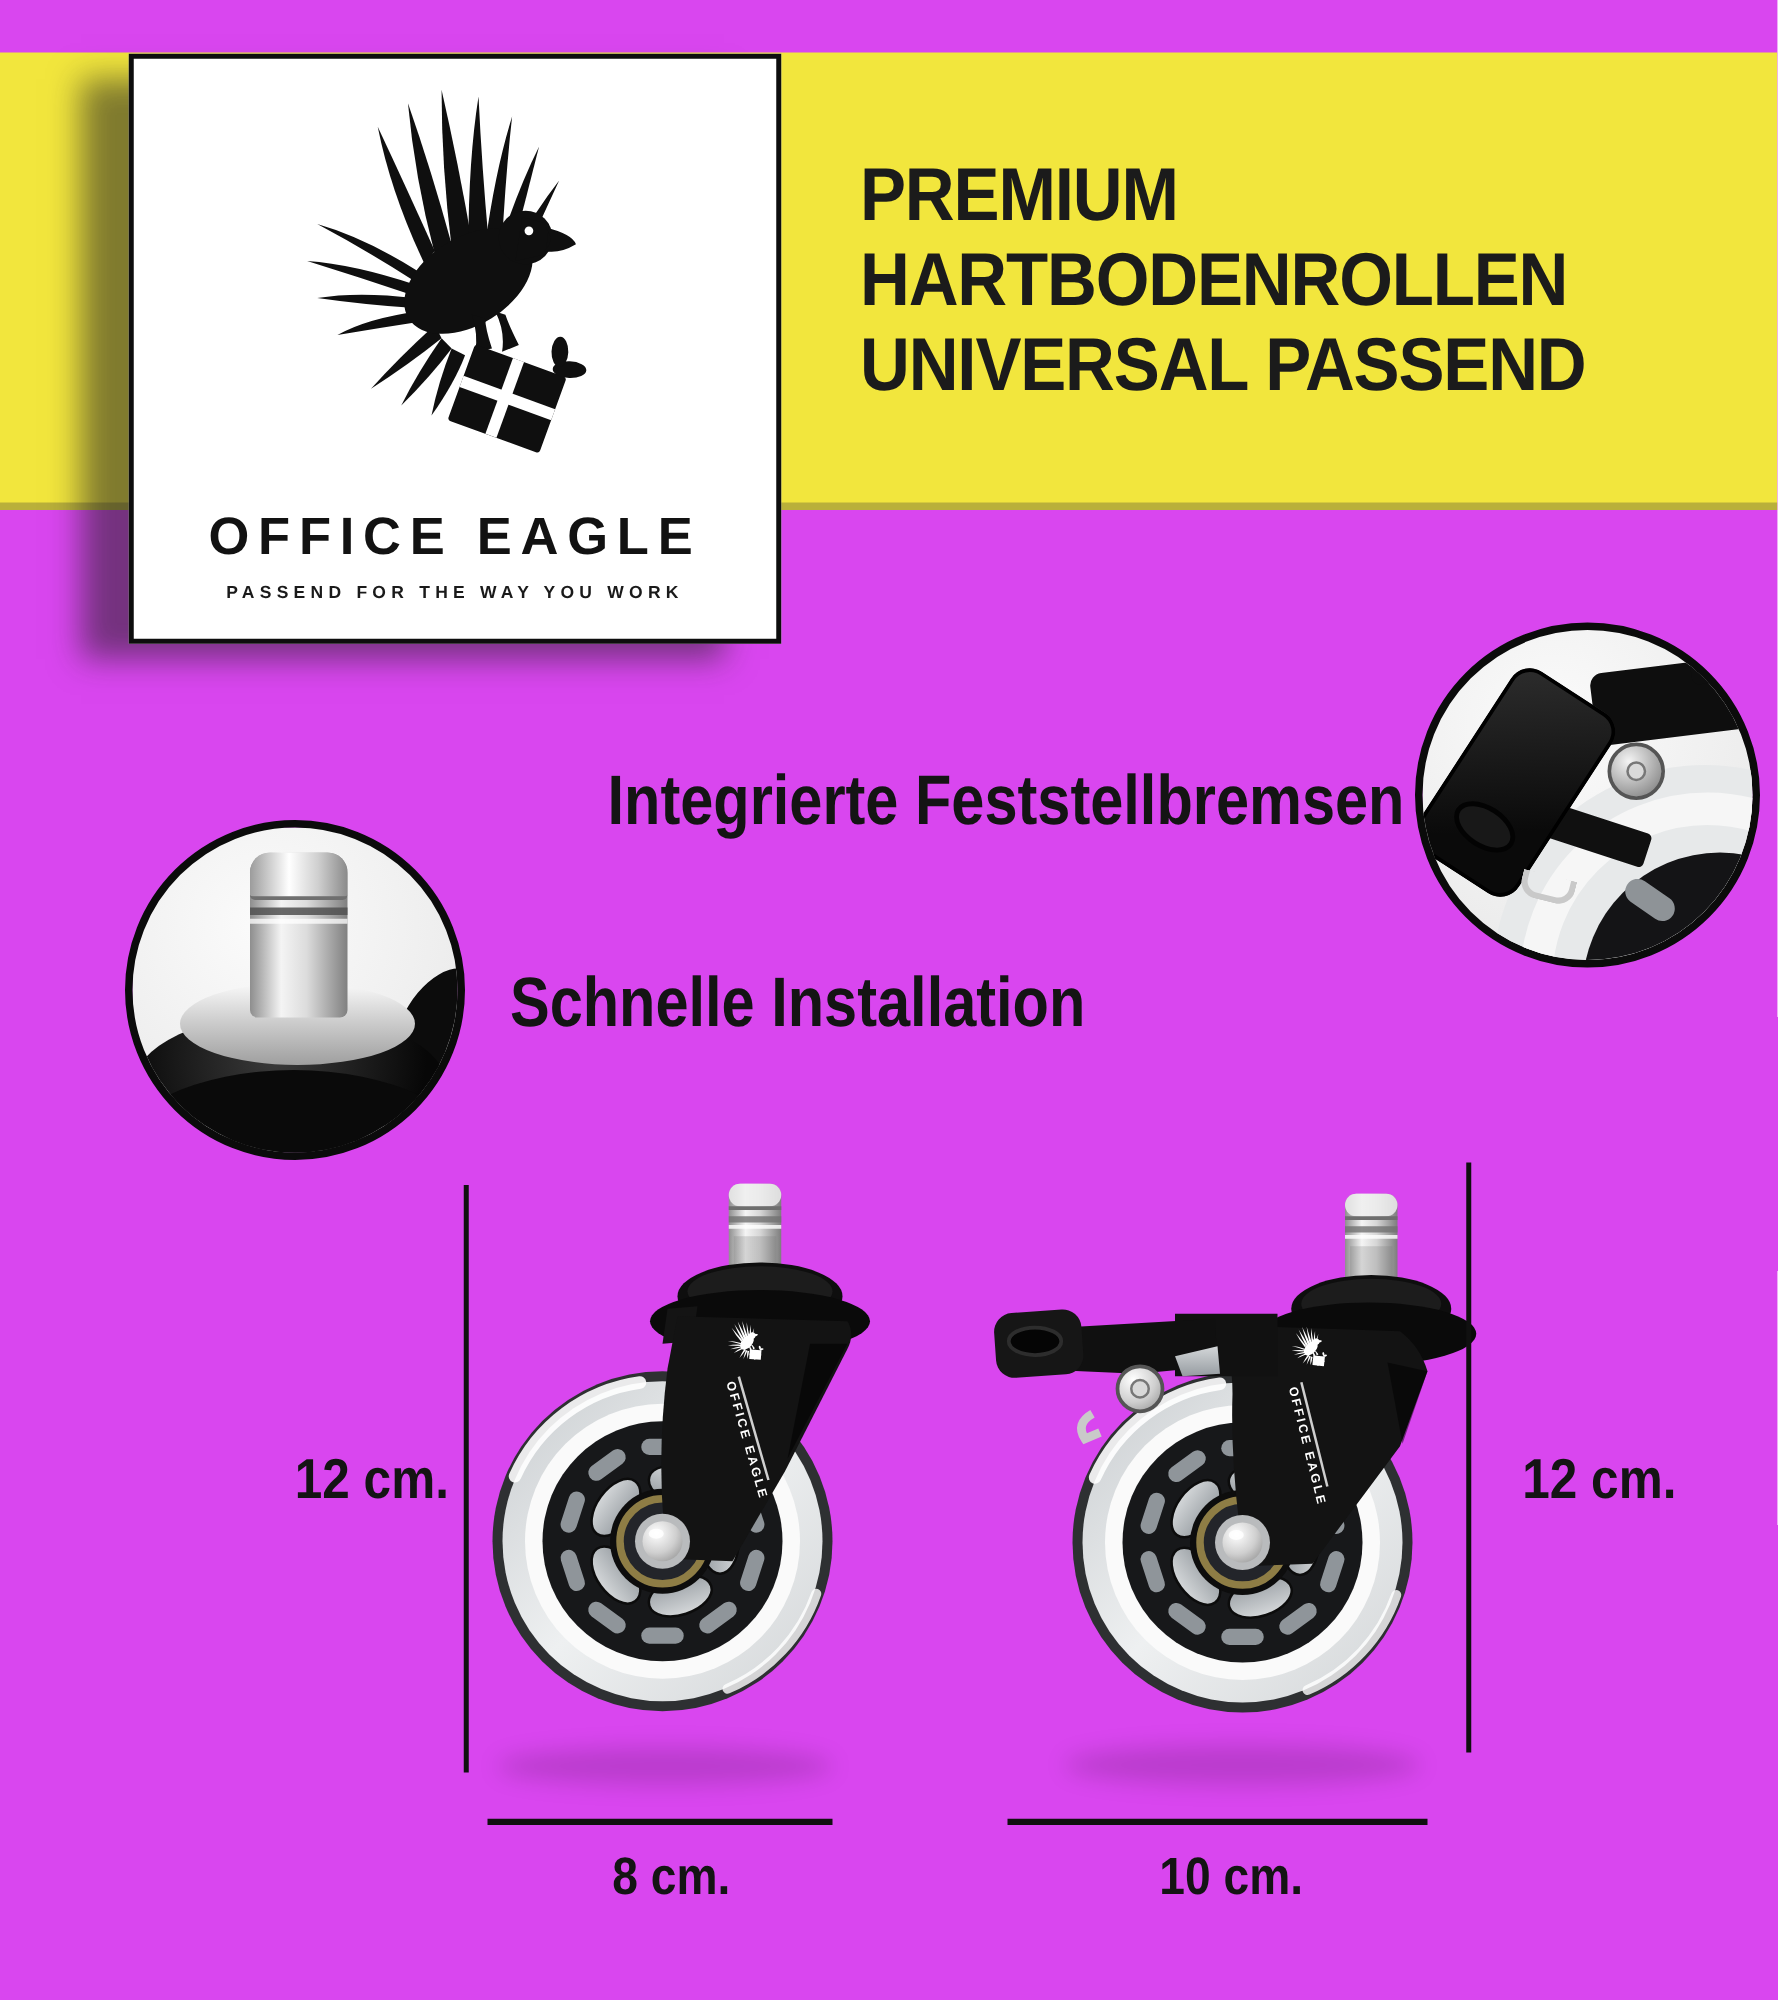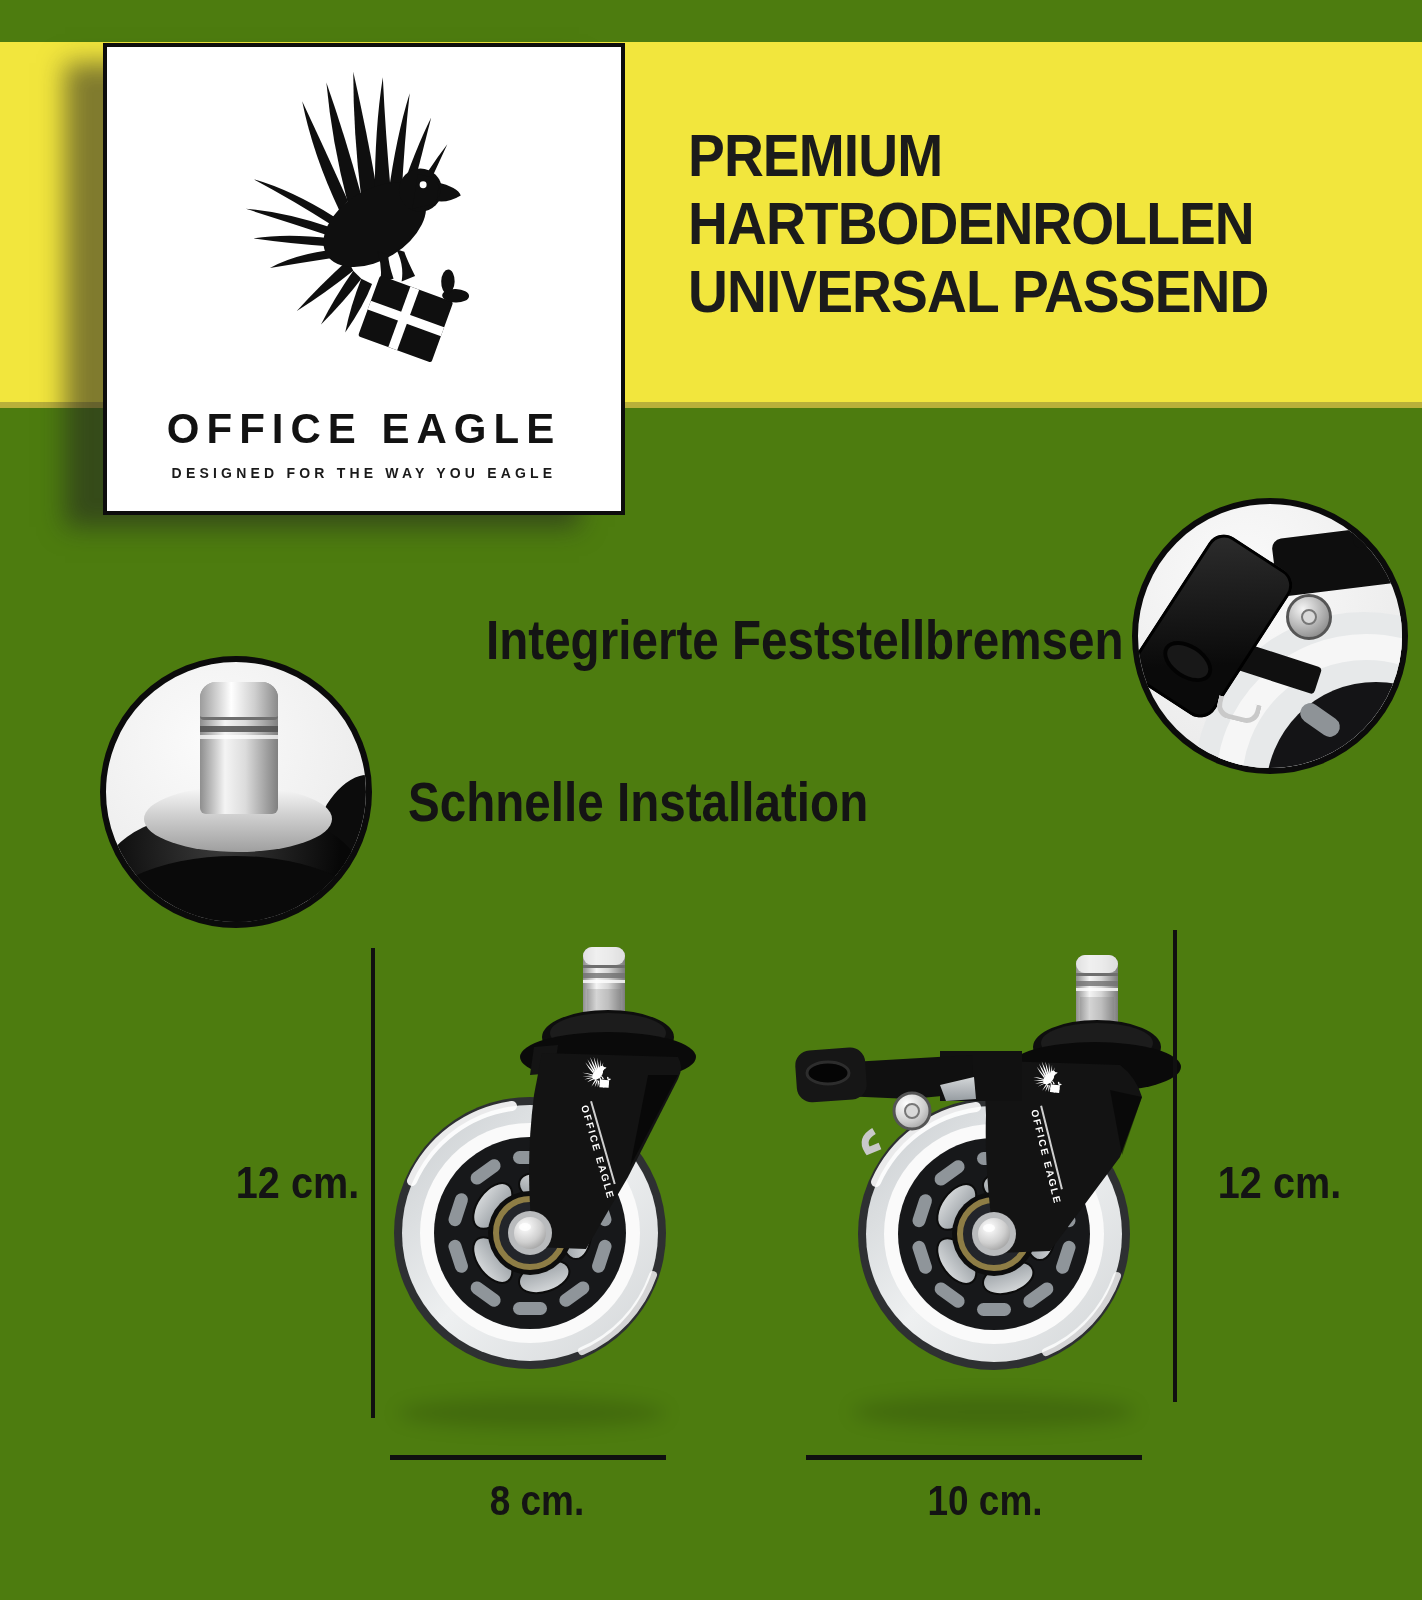--- a/index.html
+++ b/index.html
@@ -1,16 +1,16 @@
 <!DOCTYPE html>
 <html><head>
 <meta charset="utf-8">
 <style>
   html,body{margin:0;padding:0;background:#fff;}
-  .canvas{position:relative;width:1422px;height:1600px;background:#4d7c0f;overflow:hidden;
+  .canvas{position:relative;width:1422px;height:1600px;background:#d946ef;overflow:hidden;
           font-family:"Liberation Sans",sans-serif;color:#111;}
   .abs{position:absolute;}
 
   
   .banner{left:0;top:42px;width:1422px;height:366px;background:#F2E63D;
           border-bottom:6px solid #b9b03a;box-sizing:border-box;}
   .banner-text{position:absolute;left:688px;top:80px;}
   .banner-line{display:block;font-size:60px;font-weight:800;line-height:68px;color:#1b1b1b;
                letter-spacing:-1px;transform:scaleX(.92);transform-origin:left top;white-space:nowrap;}
 
@@ -126,21 +126,21 @@
           <rect x="112" y="168" width="58" height="48" rx="2"></rect>
           <rect x="136" y="168" width="7" height="48" fill="#ffffff"></rect>
           <rect x="112" y="188" width="58" height="7" fill="#ffffff"></rect>
           <ellipse cx="170" cy="163" rx="10" ry="5" transform="rotate(-18 170 163)"></ellipse>
           <ellipse cx="161" cy="155" rx="5" ry="9" transform="rotate(-18 161 155)"></ellipse>
         </g>
       </g>
       <circle cx="154" cy="92" r="2.6" fill="#ffffff"></circle>
     </svg>
     <div class="wordmark">OFFICE EAGLE</div>
-    <div class="tagline">DESIGNED FOR THE WAY YOU EAGLE</div>
+    <div class="tagline">PASSEND FOR THE WAY YOU WORK</div>
   </div>
 
   <div class="abs feature feat-brakes">Integrierte Feststellbremsen</div>
   <div class="abs feature feat-install">Schnelle Installation</div>
 
   <div class="abs inset inset-brake">
     <div class="abs brk-tyre"></div>
     <div class="abs brk-whitering"></div>
     <div class="abs brk-hub"></div>
     <div class="abs brk-slot"></div>

